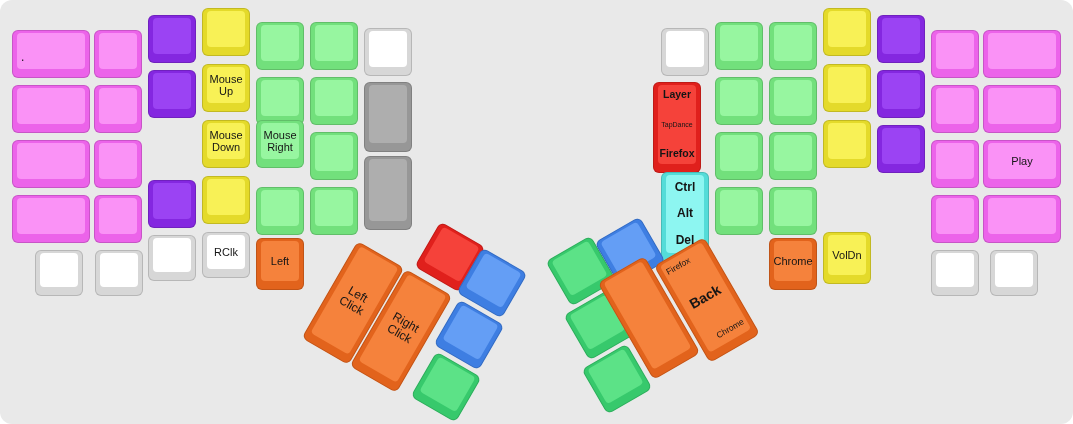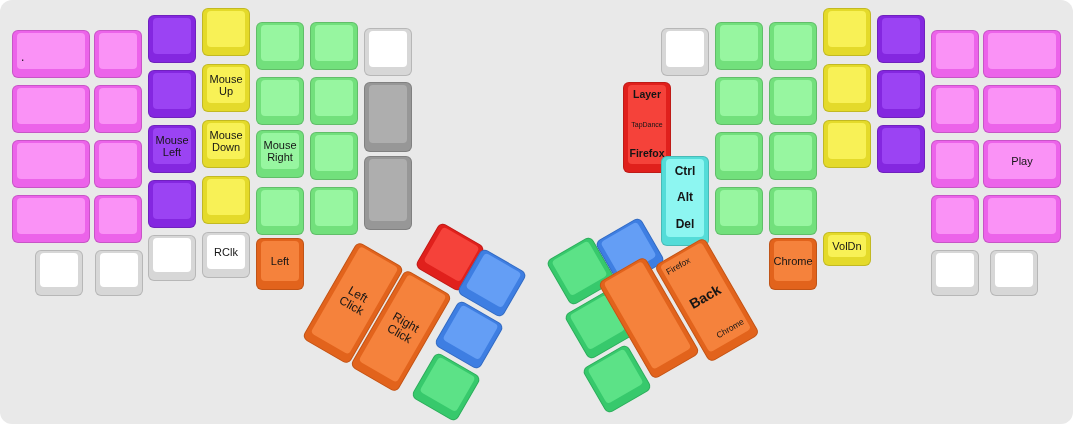--- a/index.html
+++ b/index.html
@@ -49,37 +49,34 @@
   <div class="k pink" style="left:12px;top:140px;width:78px"></div>
   <div class="k pink" style="left:12px;top:195px;width:78px"></div>
 
   <div class="k pink" style="left:94px;top:30px"></div>
   <div class="k pink" style="left:94px;top:85px"></div>
   <div class="k pink" style="left:94px;top:140px"></div>
   <div class="k pink" style="left:94px;top:195px"></div>
 
   <div class="k purple" style="left:148px;top:15px"></div>
   <div class="k purple" style="left:148px;top:70px"></div>
-  <div class="k purple" style="left:148px;top:125px">
-      <span class="lbl">Mouse Left</span>
-    </div>
   <div class="k purple" style="left:148px;top:180px"></div>
 
   <div class="k yellow" style="left:202px;top:8px"></div>
   <div class="k yellow" style="left:202px;top:120px">
       <span class="lbl">Mouse Down</span>
     </div>
   <div class="k yellow" style="left:202px;top:64px">
       <span class="lbl">Mouse Up</span>
     </div>
   <div class="k yellow" style="left:202px;top:176px"></div>
 
   <div class="k green" style="left:256px;top:22px"></div>
   <div class="k green" style="left:256px;top:77px"></div>
-  <div class="k green" style="left:256px;top:130px">
+  <div class="k green" style="left:256px;top:120px">
       <span class="lbl">Mouse Right</span>
     </div>
   <div class="k green" style="left:256px;top:187px"></div>
 
   <div class="k green" style="left:310px;top:22px"></div>
   <div class="k green" style="left:310px;top:77px"></div>
   <div class="k green" style="left:310px;top:132px"></div>
   <div class="k green" style="left:310px;top:187px"></div>
 
   <div class="k white" style="left:364px;top:28px"></div>
@@ -101,28 +98,28 @@
     </div>
   <div class="k orange rot30 thumb" style="left:374px;top:275px;width:54px;height:112px">
       <span class="lbl">Right Click</span>
     </div>
   <div class="k red rot30" style="left:424px;top:231px;width:52px;height:52px"></div>
   <div class="k blue rot30" style="left:466px;top:257px;width:52px;height:52px"></div>
   <div class="k blue rot30" style="left:443px;top:309px;width:52px;height:52px"></div>
   <div class="k green2 rot30" style="left:420px;top:361px;width:52px;height:52px"></div>
 
   <div class="k white" style="left:661px;top:28px"></div>
-  <div class="k red" style="left:623px;top:82px;height:91px">
+  <div class="k red" style="left:653px;top:82px;height:91px">
     <span class="lbl spread layerl">
       <b class="s1">Layer</b>
       <span class="s2">TapDance</span>
       <b class="s1">Firefox</b>
     </span>
   </div>
-  <div class="k cyan" style="left:661px;top:156px;height:90px">
+  <div class="k cyan" style="left:661px;top:172px;height:90px">
     <span class="lbl spread cadl">
       <b>Ctrl</b>
       <b>Alt</b>
       <b>Del</b>
     </span>
   </div>
 
   <div class="k green" style="left:715px;top:22px"></div>
   <div class="k green" style="left:715px;top:77px"></div>
   <div class="k green" style="left:715px;top:132px"></div>
@@ -149,21 +146,21 @@
   <div class="k pink" style="left:983px;top:30px;width:78px"></div>
   <div class="k pink" style="left:983px;top:85px;width:78px"></div>
   <div class="k pink" style="left:983px;top:140px;width:78px">
       <span class="lbl">Play</span>
     </div>
   <div class="k pink" style="left:983px;top:195px;width:78px"></div>
 
   <div class="k orange" style="left:769px;top:238px;height:52px">
       <span class="lbl">Chrome</span>
     </div>
-  <div class="k yellow" style="left:823px;top:232px;height:34px">
+  <div class="k yellow" style="left:823px;top:232px;height:52px">
       <span class="lbl">VolDn</span>
     </div>
   <div class="k white" style="left:931px;top:250px;height:46px"></div>
   <div class="k white" style="left:990px;top:250px;height:46px"></div>
 
   <div class="k green2 rotm30" style="left:555px;top:245px;width:52px;height:52px"></div>
   <div class="k green2 rotm30" style="left:573px;top:299px;width:52px;height:52px"></div>
   <div class="k green2 rotm30" style="left:591px;top:353px;width:52px;height:52px"></div>
   <div class="k blue rotm30" style="left:604px;top:226px;width:52px;height:52px"></div>
   <div class="k orange rotm30" style="left:622px;top:262px;width:54px;height:112px"></div>

